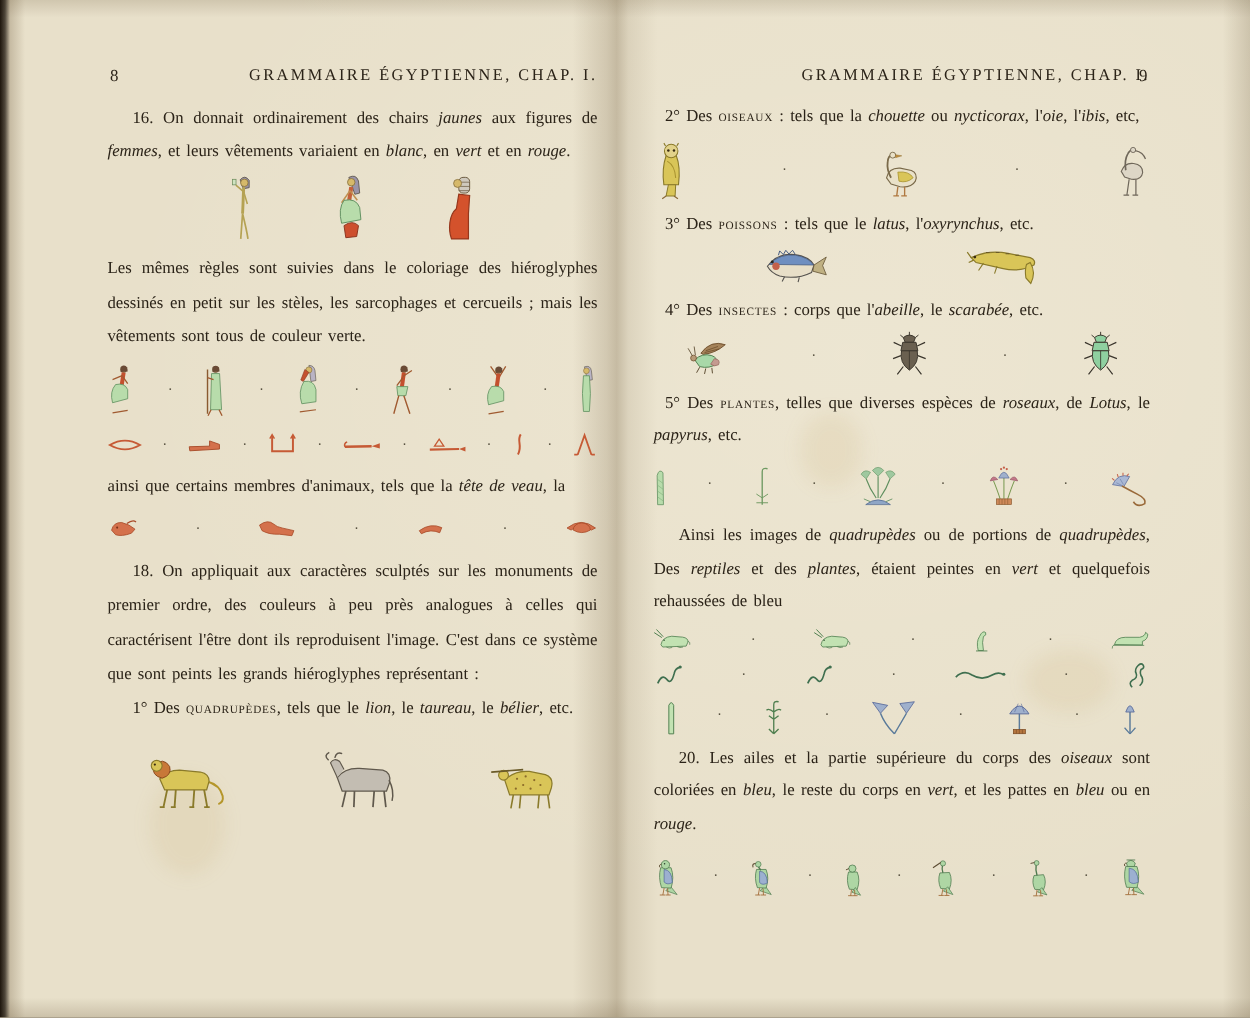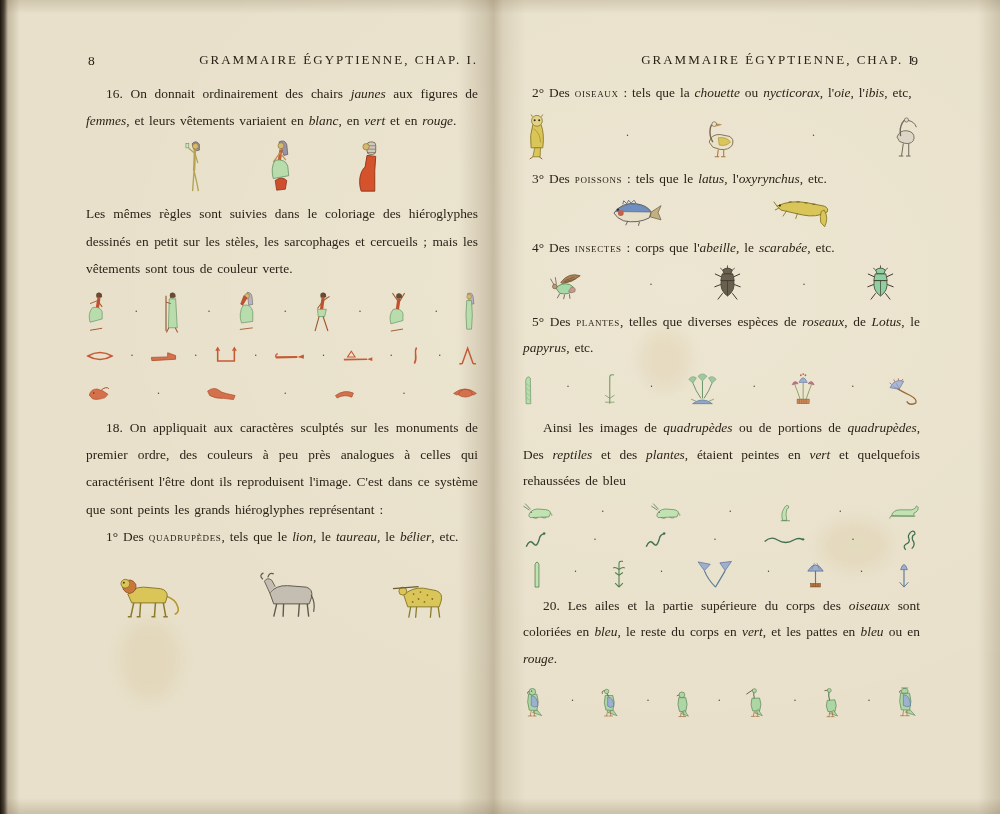--- a/index.html
+++ b/index.html
@@ -456,20 +456,21 @@
       <span class="dot">·</span>
       <svg class="g" width="13" height="21">
           <use href="#s-leg"></use>
         </svg>
       <span class="dot">·</span>
       <svg class="g" width="21" height="21">
           <use href="#s-legswalk"></use>
         </svg>
     </div>
 
+    <p><span>ainsi que certains membres d'animaux, tels que la </span><span class="it">tête de veau</span><span>, la</span></p>
 
     <div class="grow g44" style="height:36px;margin:2px 0 3px;align-items:center;">
       <svg class="g" width="31" height="25">
           <use href="#s-calfhead"></use>
         </svg>
       <span class="dot">·</span>
       <svg class="g" width="39" height="21">
           <use href="#s-oxleg"></use>
         </svg>
       <span class="dot">·</span>

